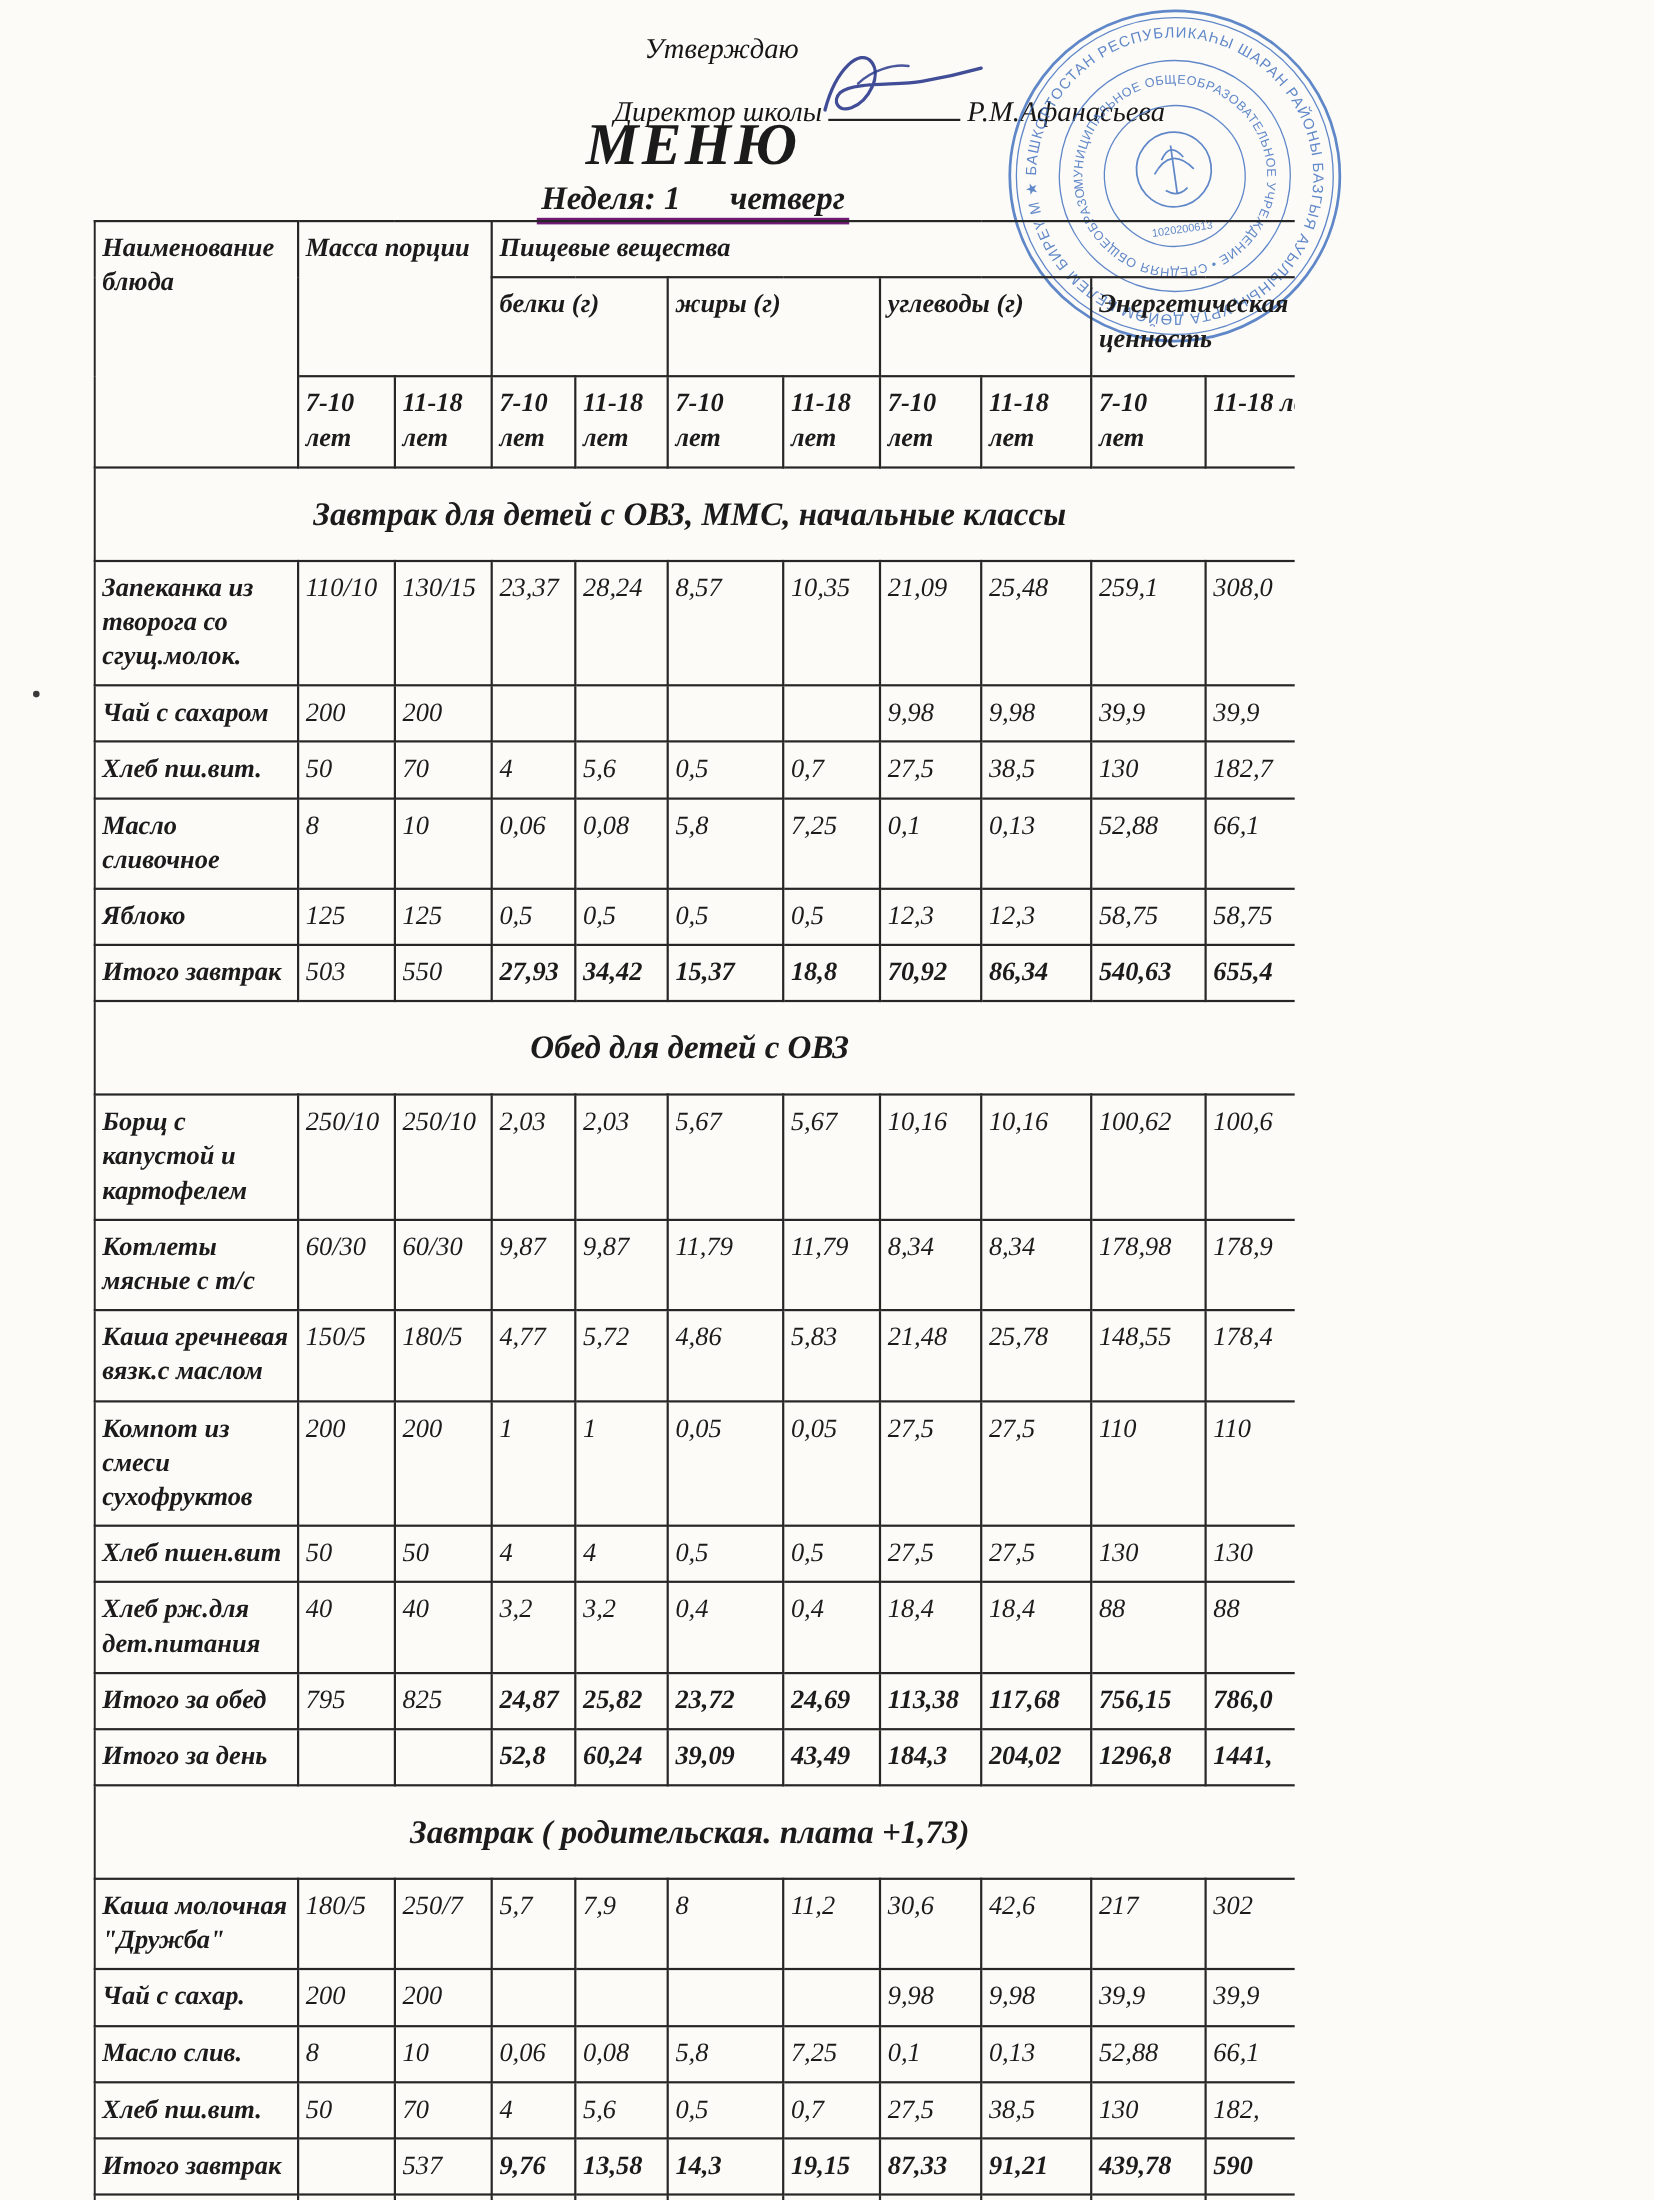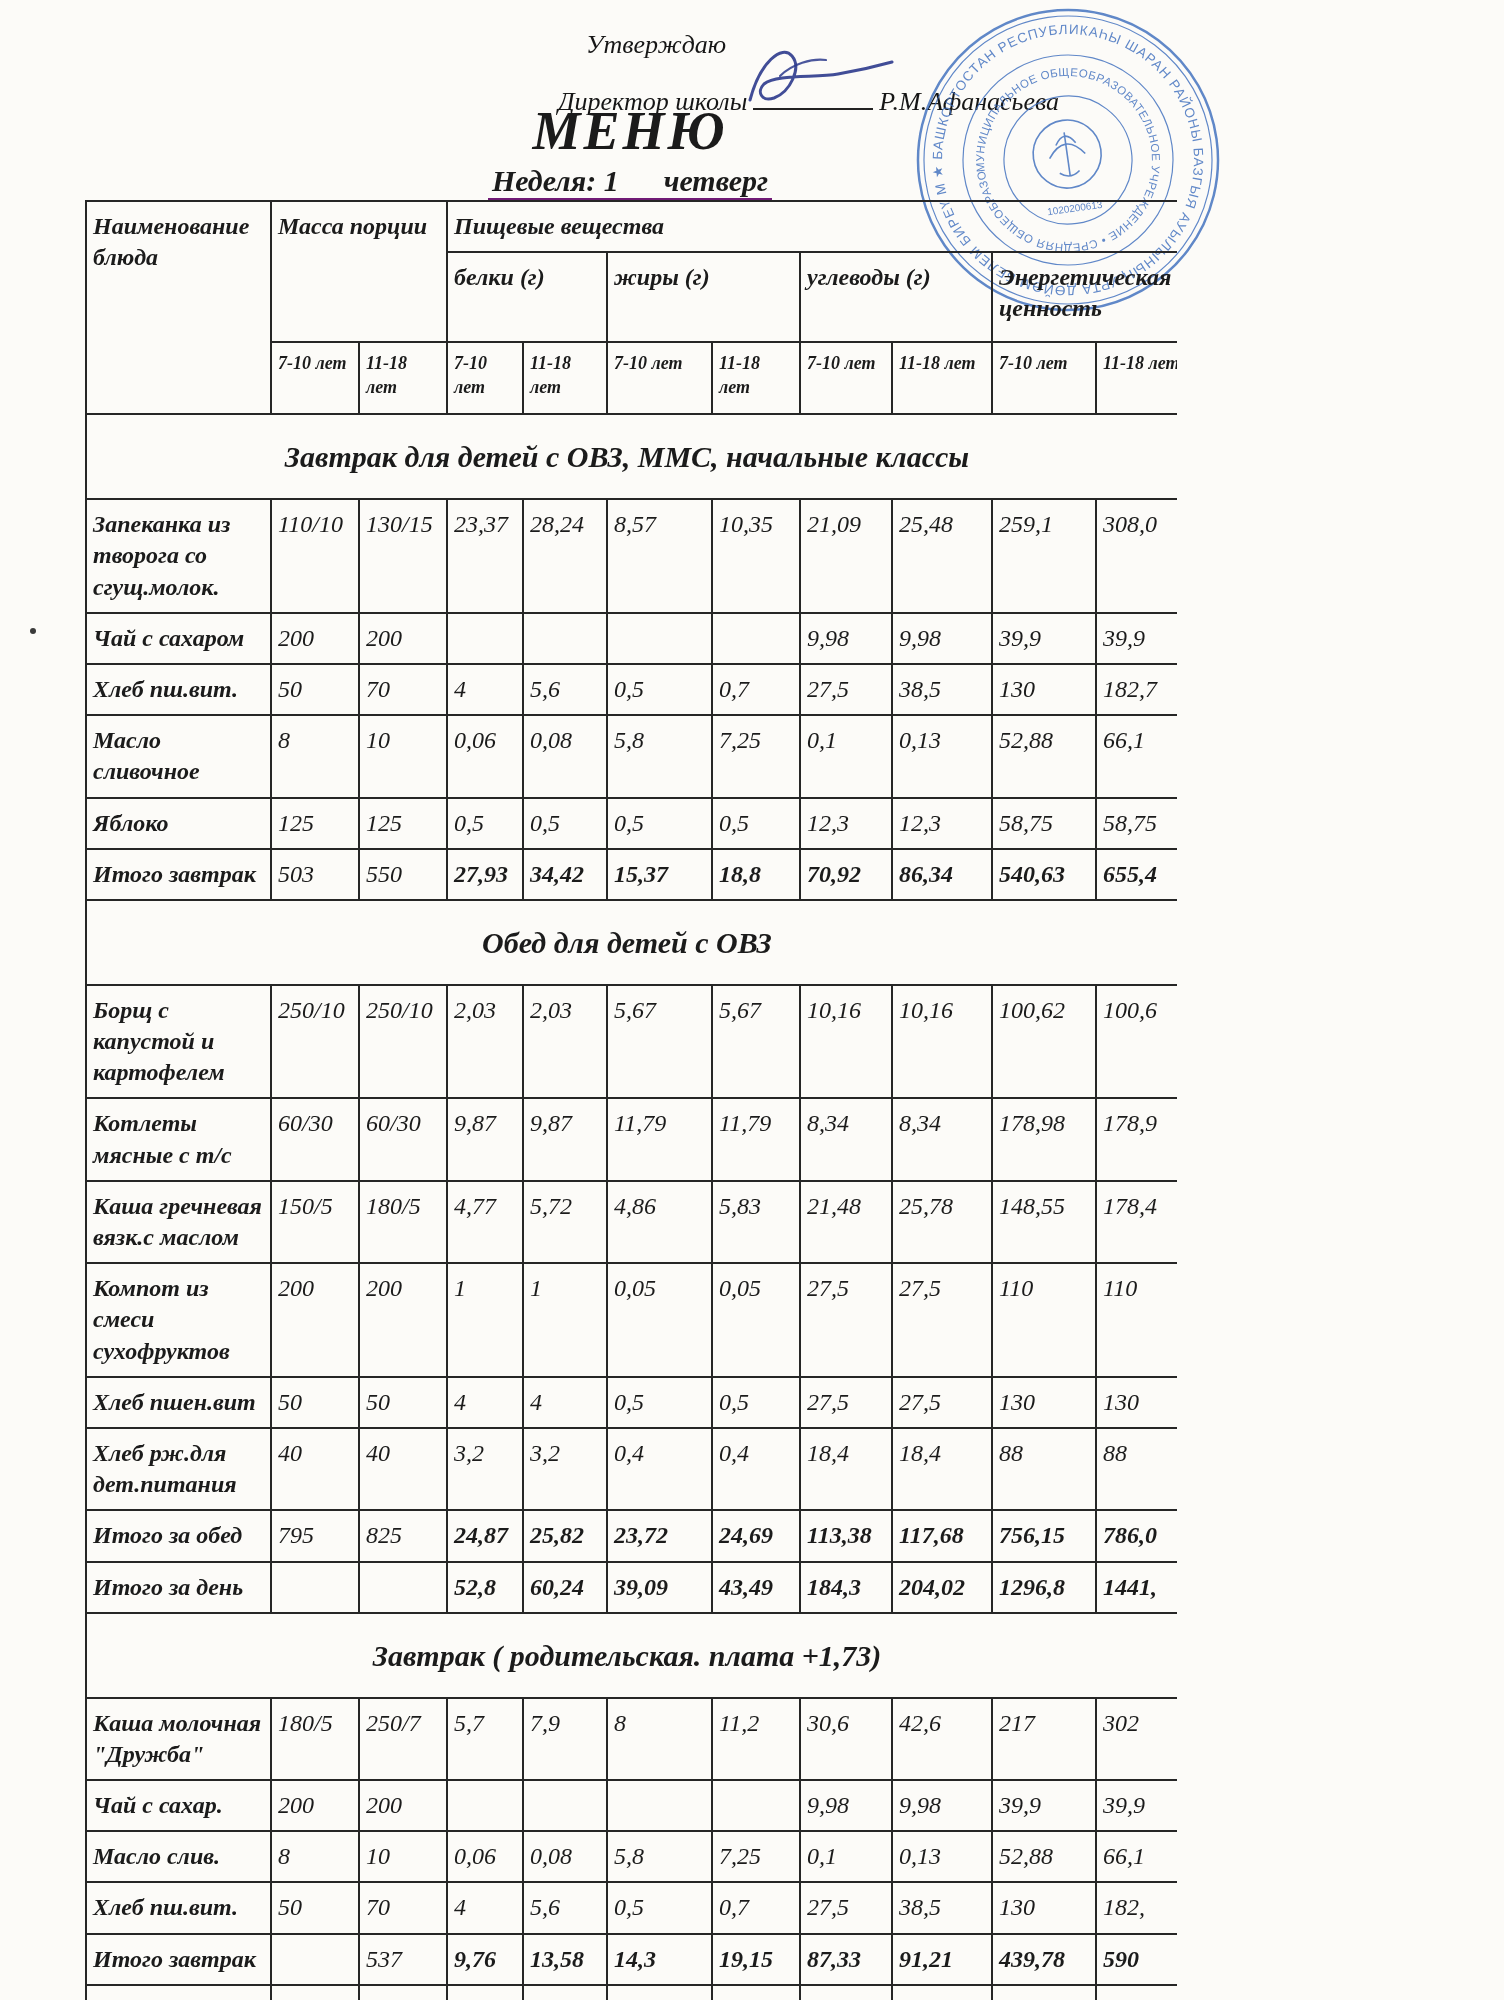--- a/index.html
+++ b/index.html
@@ -23,40 +23,40 @@
 
   
   .doc-title {
     position:absolute; left:85px; top:100px; width:1090px;
     text-align:center; font-size:54px; font-weight:700; font-style:italic; letter-spacing:3px;
   }
   .doc-subtitle {
     position:absolute; left:85px; top:164px; width:1090px;
     text-align:center; font-size:30px; font-weight:700; font-style:italic;
   }
-  .doc-subtitle span { border-bottom:4px solid #701a75; white-space:pre; padding:0 4px 1px 4px;margin-top:12px; }
+  .doc-subtitle span { border-bottom:6px solid #701a75; white-space:pre; padding:0 4px 1px 4px;margin-top:12px; }
 
   
   .stamp { position:absolute; left:912px; top:4px; width:312px; height:312px; opacity:0.82; transform:rotate(-8deg); }
 
   
   .table-clip { position:absolute; left:85px; top:200px; width:1092px; height:1800px; overflow:hidden; }
   table { border-collapse:collapse; width:1130px; table-layout:fixed; }
   td {
     border:2px solid #262626;
     vertical-align:top;
     padding:9px 6px;
     font-size:24px; font-style:italic; line-height:1.3;
     overflow:hidden;
     text-align:left;
   }
   thead td { font-weight:700; }
   thead tr.hrow-a td { height:44px; }
   thead tr.hrow-b td { height:90px; }
-  thead tr.age-row td { height:72px; font-size:18px; }
+  thead tr.age-row td { height:72px; font-size:24px; }
   td.dish { font-weight:700; }
   tr.total-row td.dish { font-weight:700; }
   tr.total-row td.b { font-weight:700; }
   tr.section-row td { padding:22px 0; }
   .section-title { width:1080px; text-align:center; font-weight:700; font-size:30px; font-style:italic; }
   tr.filler-row td { height:210px; }
 
   
   .scan-dot { position:absolute; left:30px; top:628px; width:6px; height:6px; border-radius:50%; background:#3a3a3a; }
 </style>

